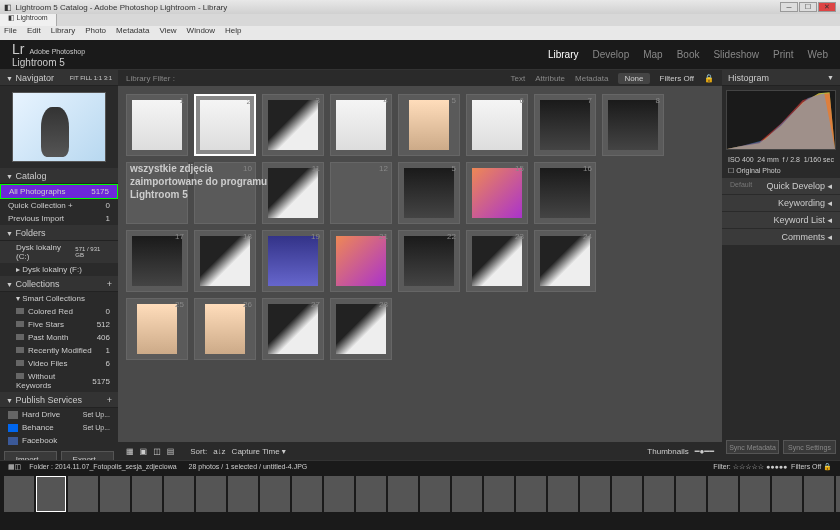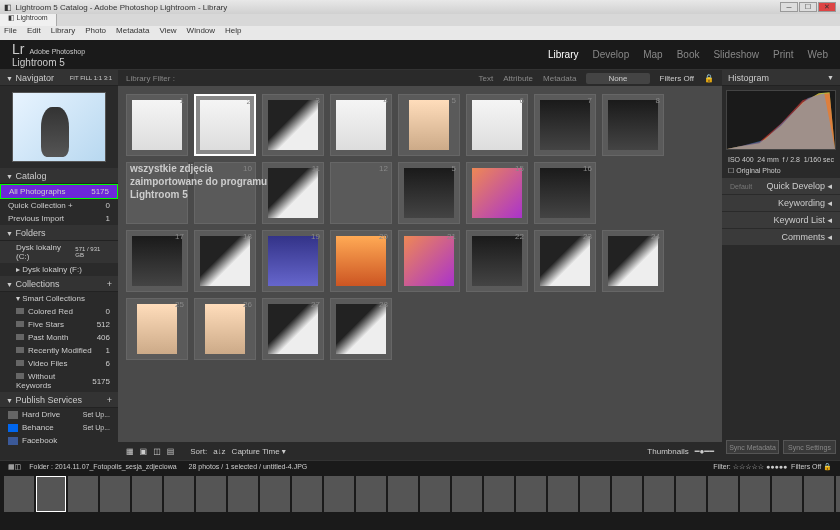--- a/index.html
+++ b/index.html
@@ -29,42 +29,42 @@
 .catalog-item{padding:2px 8px;font-size:8px;color:#999;display:flex;justify-content:space-between}
 .catalog-item.highlighted{border:1px solid #0f0;color:#aaa;background:#6d28d9}
 .folder-item,.coll-item{padding:2px 8px 2px 16px;font-size:8px;color:#999;display:flex;justify-content:space-between;align-items:center}
 .coll-item .ico{width:8px;height:6px;background:#666;margin-right:4px;display:inline-block}
 .btn-row{display:flex;gap:4px;padding:4px}
 .btn{flex:1;height:16px;background:#3a3a3a;border:1px solid #555;font-size:8px;display:flex;align-items:center;justify-content:center;color:#ccc}
 .center{flex:1;background:#4a4a4a;display:flex;flex-direction:column}
 .filterbar{height:16px;background:#2a2a2a;display:flex;align-items:center;padding:0 8px;gap:10px;font-size:8px;color:#888}
 .filterbar .lbl{color:#888}
 .filterbar .opt{color:#888}
-.filterbar .active{color:#ccc;background:#444;padding:1px 22px;border-radius:2px}
+.filterbar .active{color:#ccc;background:#444;padding:1px 6px;border-radius:2px}
 .filterbar .right{margin-left:auto}
 .grid{flex:1;padding:8px;overflow:hidden;position:relative}
 .grid-row{display:flex;gap:6px;margin-bottom:6px}
 .cell{width:62px;height:62px;background:#5a5a5a;position:relative;display:flex;align-items:center;justify-content:center;border:1px solid #666}
 .cell.sel{border:2px solid #fff;background:#888}
 .cell .num{position:absolute;top:1px;right:3px;font-size:8px;color:#888}
 .thumb{width:50px;height:50px;background:#888}
 .th-light{background:linear-gradient(#f5f5f5,#ddd)}
 .th-bw{background:linear-gradient(135deg,#222 40%,#eee 60%)}
 .th-dark{background:linear-gradient(#1a1a1a,#444)}
 .th-color{background:linear-gradient(135deg,#e85,#a3c)}
 .th-blue{background:linear-gradient(#338,#66c)}
 .th-warm{background:linear-gradient(#fa5,#c52)}
 .th-port{background:linear-gradient(#fdb,#ca8);width:40px}
 .annotation{position:absolute;left:12px;top:76px;color:#0f0;font-size:10px;font-weight:bold;line-height:1.3;z-index:5}
 .toolbar{height:18px;background:#2a2a2a;display:flex;align-items:center;padding:0 8px;gap:6px;font-size:8px;color:#888}
 .toolbar .right{margin-left:auto;display:flex;gap:6px;align-items:center}
 .histogram{height:60px;margin:4px;background:#1a1a1a;border:1px solid #444;position:relative;overflow:hidden}
 .histogram svg{width:100%;height:100%}
 .hist-info{padding:2px 6px;font-size:7px;color:#777;display:flex;justify-content:space-between}
-.panel-section{padding:3px 8px;background:#3a3a3a;margin:1px 0;font-size:9px;color:#aaa;display:flex;justify-content:space-between;align-items:center}
+.panel-section{padding:3px 8px;background:#3a3a3a;margin:1px 0;font-size:9px;color:#aaa;display:flex;justify-content:space-between;}
 .pub-item{padding:2px 8px;font-size:8px;color:#999;display:flex;align-items:center;gap:4px}
 .pub-ico{width:10px;height:8px;display:inline-block}
 .pub-ico.hd{background:#666}
 .pub-ico.be{background:#06e}
 .pub-ico.fb{background:#3b5998}
 .statusbar{height:12px;background:#1a1a1a;display:flex;align-items:center;padding:0 8px;font-size:7px;color:#888;border-top:1px solid #333}
 .statusbar .right{margin-left:auto}
 .filmstrip{height:44px;background:#1a1a1a;display:flex;align-items:center;padding:2px 4px;gap:2px;overflow:hidden}
 .fs-thumb{width:30px;height:36px;background:#555;flex-shrink:0}
 .fs-thumb.sel{border:1px solid #fff}
@@ -196,20 +196,24 @@
     <div class="pub-item">
         <span class="pub-ico be"></span>
         <span>Behance</span>
         <span style="margin-left:auto;font-size:7px">Set Up...</span>
       </div>
     <div class="pub-item">
         <span class="pub-ico fb"></span>
         <span>Facebook</span>
       </div>
 
+    <div class="btn-row">
+      <div class="btn">Import...</div>
+      <div class="btn">Export...</div>
+    </div>
   </div>
 
   <div class="center">
     <div class="filterbar">
       <span class="lbl">Library Filter :</span>
       <span style="flex:1"></span>
       <span class="opt">Text</span>
       <span class="opt">Attribute</span>
       <span class="opt">Metadata</span>
       <span class="opt active">None</span>
@@ -288,24 +292,20 @@
             <span class="num">17</span>
             <div class="thumb th-dark"></div>
           </div>
           <div class="cell">
             <span class="num">18</span>
             <div class="thumb th-bw"></div>
           </div>
           <div class="cell">
             <span class="num">19</span>
             <div class="thumb th-blue"></div>
-          </div>
-          <div class="cell">
-            <span class="num">20</span>
-            <div class="thumb th-warm"></div>
           </div>
           <div class="cell">
             <span class="num">21</span>
             <div class="thumb th-color"></div>
           </div>
           <div class="cell">
             <span class="num">22</span>
             <div class="thumb th-dark"></div>
           </div>
           <div class="cell">

